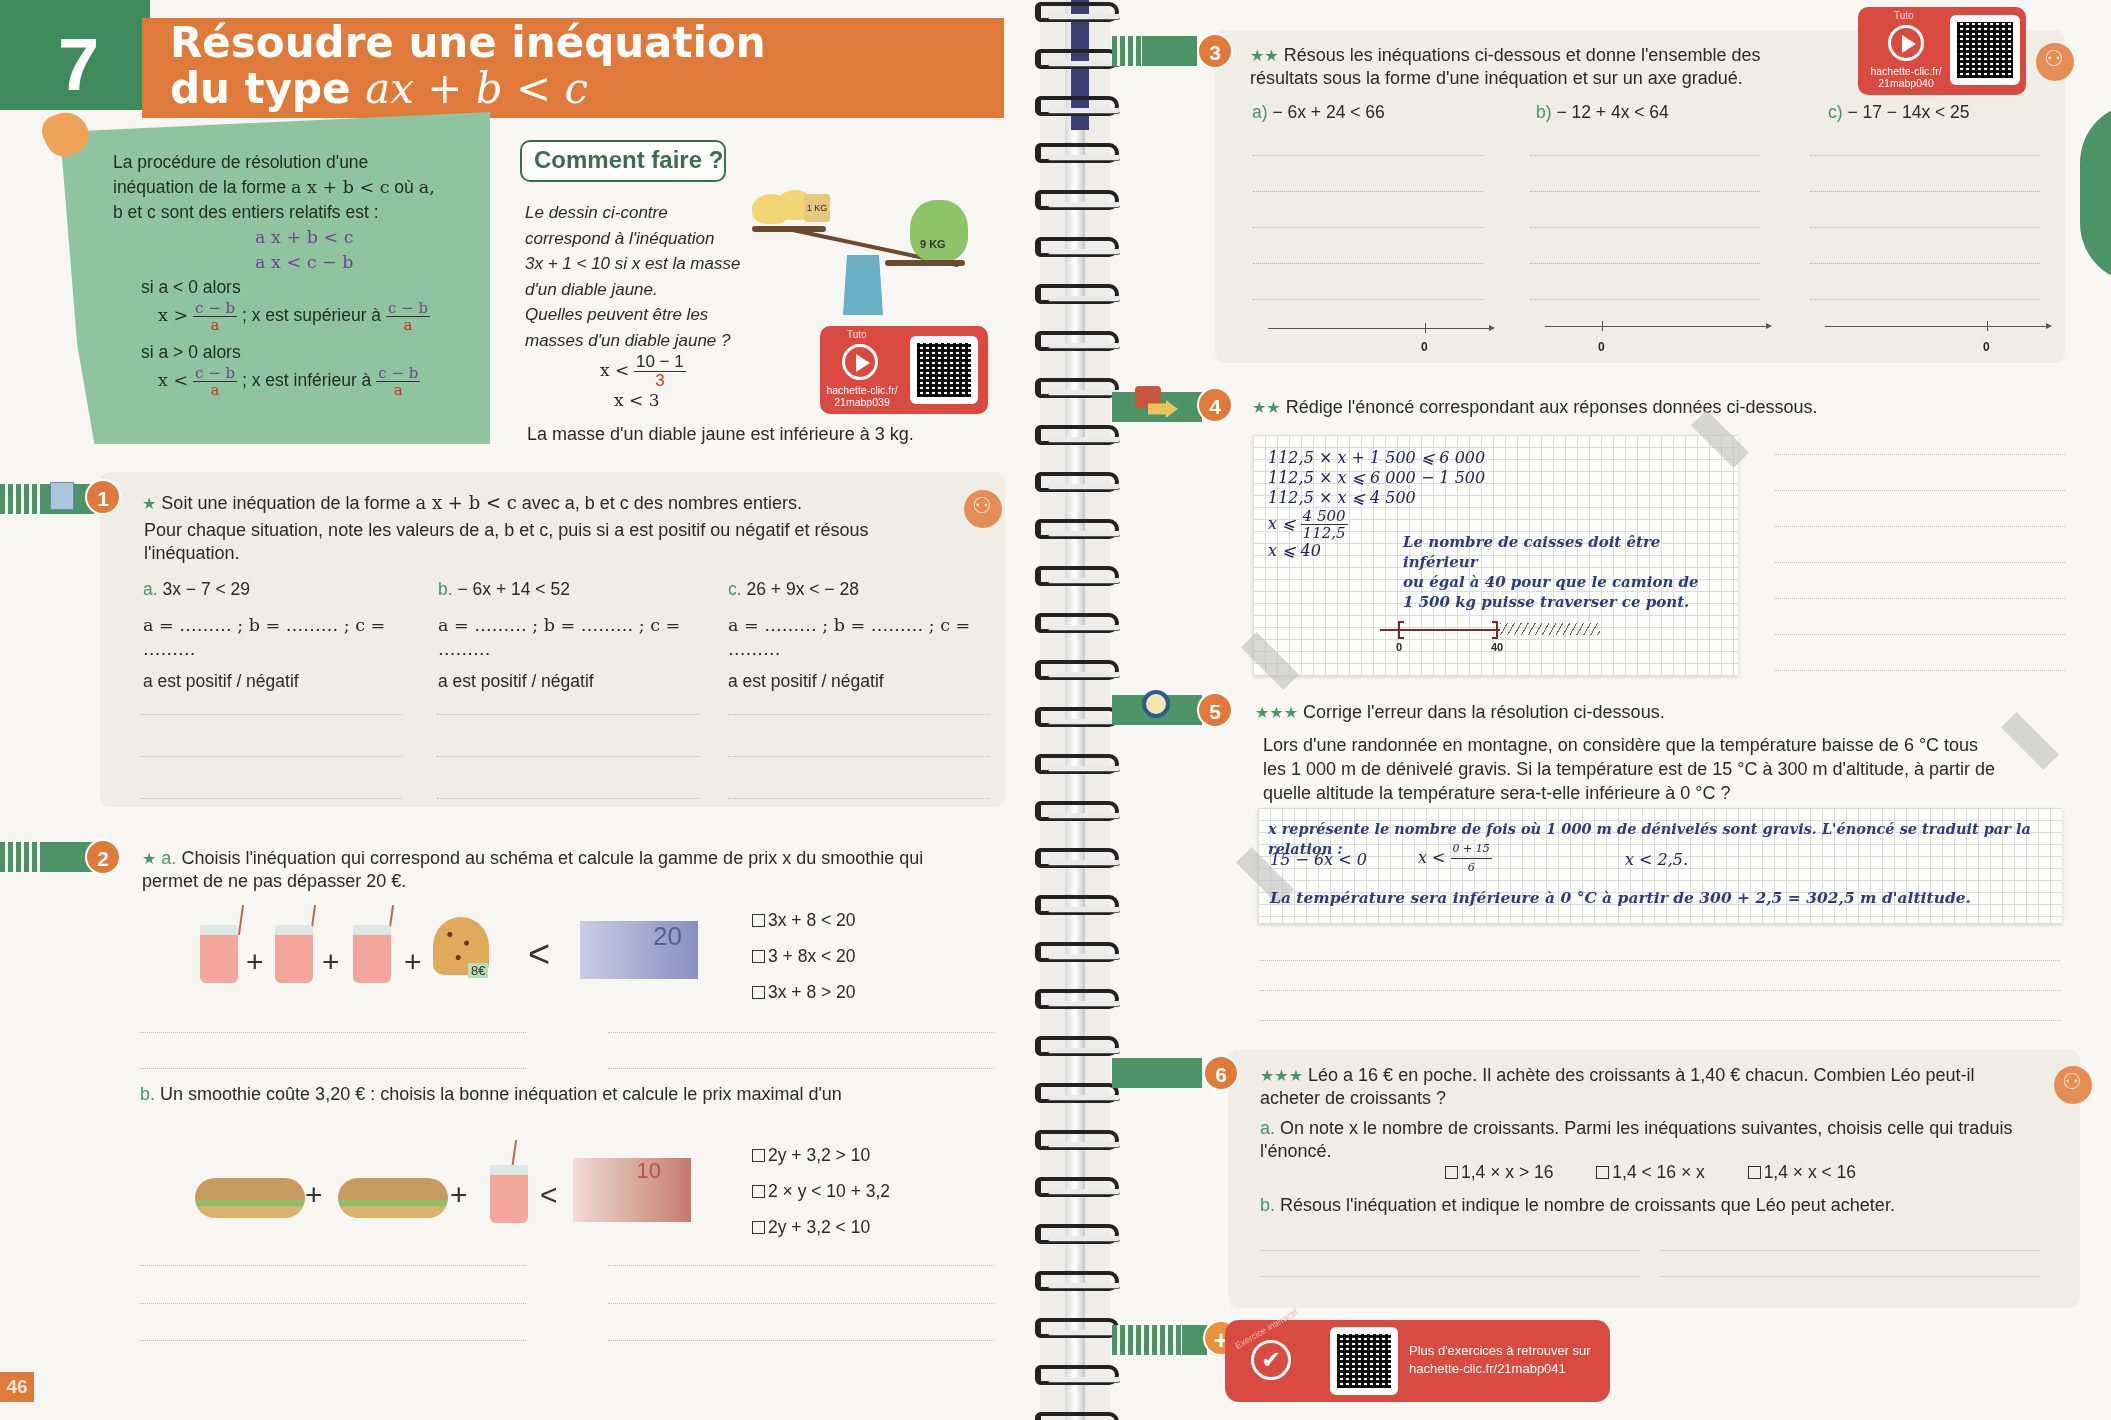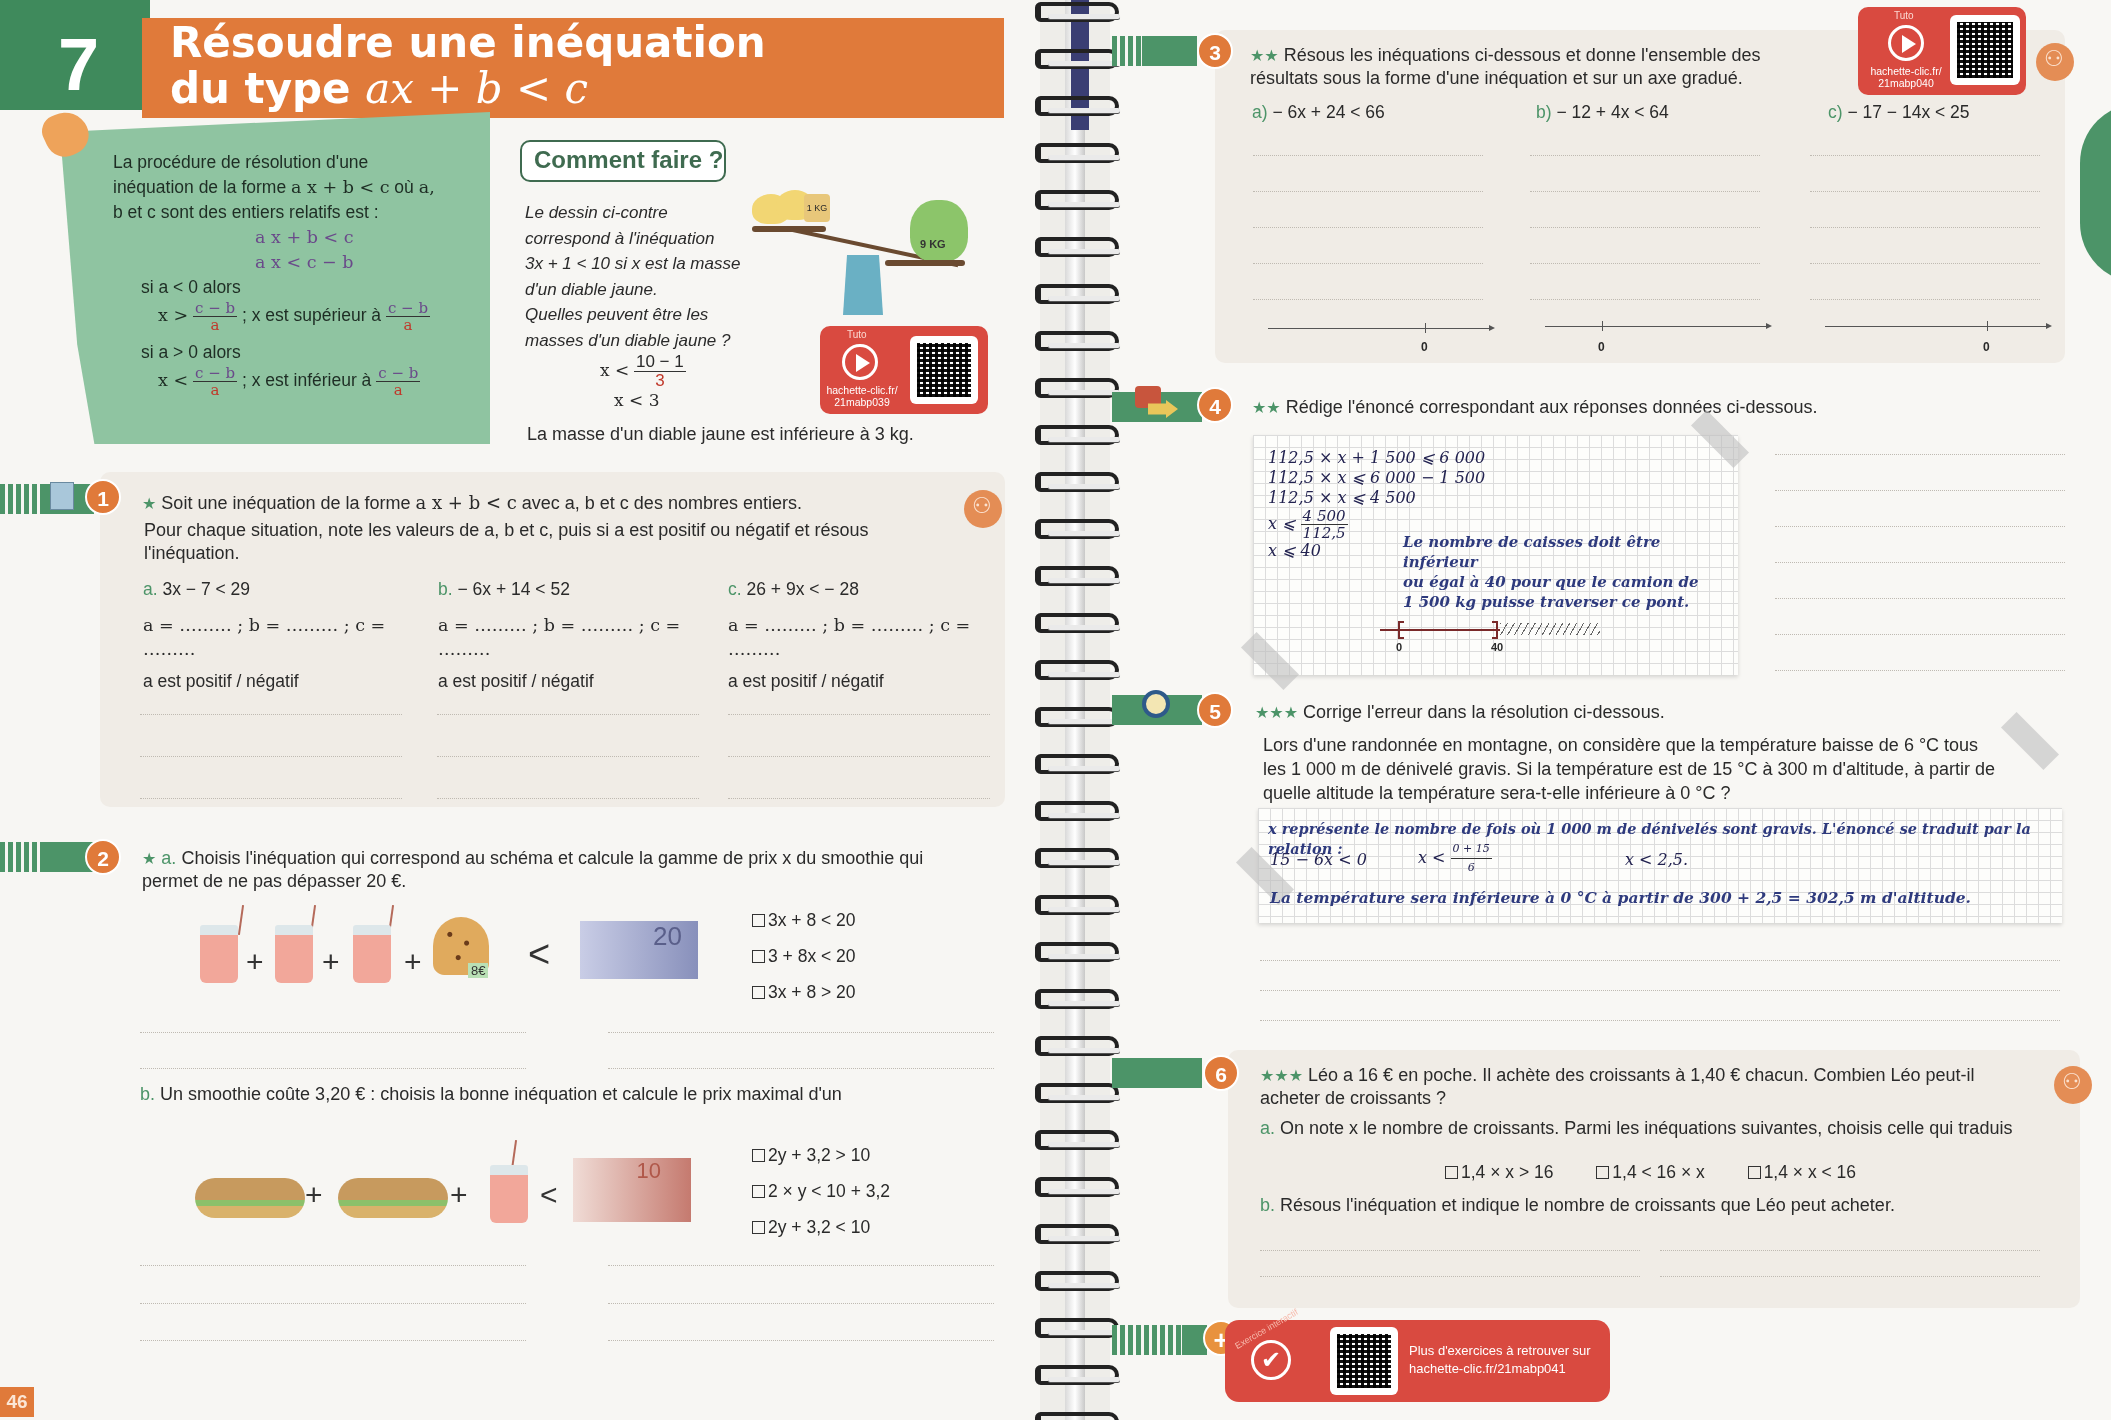--- a/index.html
+++ b/index.html
@@ -94,21 +94,21 @@
   .hand { font-family: "DejaVu Serif", serif; font-style: italic; color: #222250; font-size: 16px; line-height: 20px; }
   .hand-blue { color: #2e3a7d; font-weight: bold; font-size: 15px; }
 
   
   .spiral-strip { left: 1040px; top: 0; width: 70px; height: 1420px; background: #eeede9; }
   .spine { left: 1065px; top: 0; width: 20px; height: 1420px; background: linear-gradient(90deg, #d9d9d9, #fff, #c8c8c8); }
   .spine-blue { left: 1071px; top: 0; width: 18px; height: 130px; background: #3a3e73; }
   .ring { left: 1035px; width: 84px; height: 20px; border: 4px solid #222; border-left: 6px solid #222; border-radius: 8px 14px 14px 8px; background: transparent; }
   .ring-h { left: 1048px; width: 72px; height: 5px; background: #eaeaea; border-radius: 3px; box-shadow: 0 1px 0 #555; }
 
-  .page-num { left: 0; top: 1372px; width: 34px; height: 30px; background: #e07a3a; color: #fbe6d5; font-size: 19px; font-weight: bold; text-align: center; line-height: 30px; margin-top: 15px; }
+  .page-num { left: 0; top: 1372px; width: 34px; height: 30px; background: #e07a3a; color: #fbe6d5; font-size: 19px; font-weight: bold; text-align: center; line-height: 30px; }
   .right-green { left: 2080px; top: 103px; width: 60px; height: 180px; background: #4c9468; border-radius: 90px 0 0 90px; }
   .axis { height: 1px; background: #555; }
   .axis::after { content: ""; position: absolute; right: -2px; top: -3px; border-left: 6px solid #555; border-top: 3.5px solid transparent; border-bottom: 3.5px solid transparent; }
   .tick { width: 1px; height: 10px; background: #555; }
   .axlbl { font-size: 12px; font-weight: bold; }
 </style>
 </head>
 <body>
 
 <div class="page page-left"></div>
@@ -469,20 +469,21 @@
 <div class="abs dotline" style="left:1260px;top:990px;width:800px"></div>
 <div class="abs dotline" style="left:1260px;top:1020px;width:800px"></div>
 
 <div class="abs ex-panel" style="left:1228px;top:1050px;width:852px;height:258px"></div>
 <div class="abs ex-bar" style="left:1112px;top:1058px;width:90px"></div>
 <div class="abs ex-num" style="left:1203px;top:1055px">6</div>
 <div class="abs ex-text" style="left:1260px;top:1064px;width:780px">
   <div><span class="star">★★★</span> <span>Léo a 16 € en poche. Il achète des croissants à 1,40 € chacun. Combien Léo peut-il</span></div>
   <div>acheter de croissants ?</div>
   <div style="margin-top:7px"><span class="lbl-letter">a.</span> <span>On note x le nombre de croissants. Parmi les inéquations suivantes, choisis celle qui traduis</span></div>
+  <div>l'énoncé.</div>
 </div>
 <div class="abs ex-small" style="left:1445px;top:1160px;width:520px">
   <span><span class="checkbox"></span><span>1,4 × x &gt; 16</span></span>
   <span style="margin-left:38px"><span class="checkbox"></span><span>1,4 &lt; 16 × x</span></span>
   <span style="margin-left:38px"><span class="checkbox"></span><span>1,4 × x &lt; 16</span></span>
 </div>
 <div class="abs ex-text" style="left:1260px;top:1194px;width:780px"><span class="lbl-letter">b.</span> <span>Résous l'inéquation et indique le nombre de croissants que Léo peut acheter.</span></div>
 <div class="abs dotline" style="left:1260px;top:1250px;width:380px"></div>
 <div class="abs dotline" style="left:1660px;top:1250px;width:380px"></div>
 <div class="abs dotline" style="left:1260px;top:1276px;width:380px"></div>

